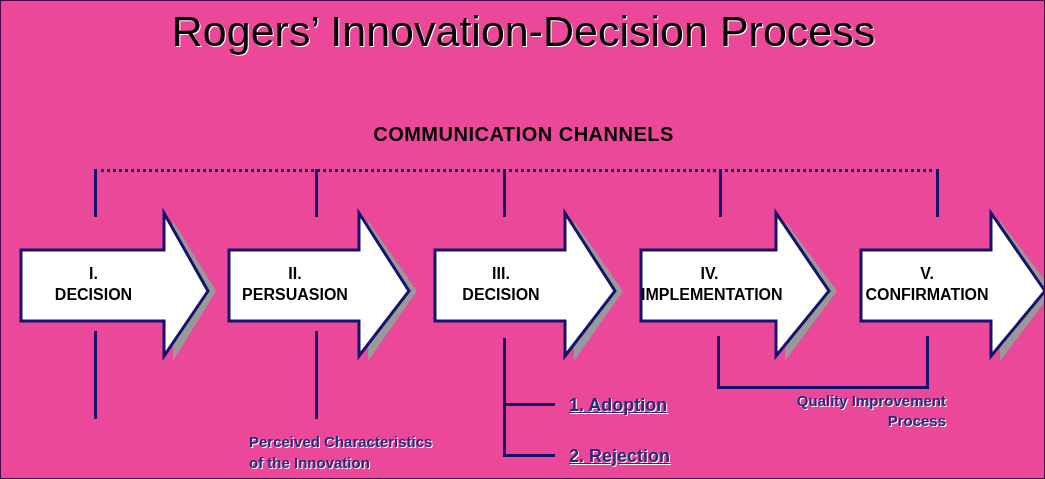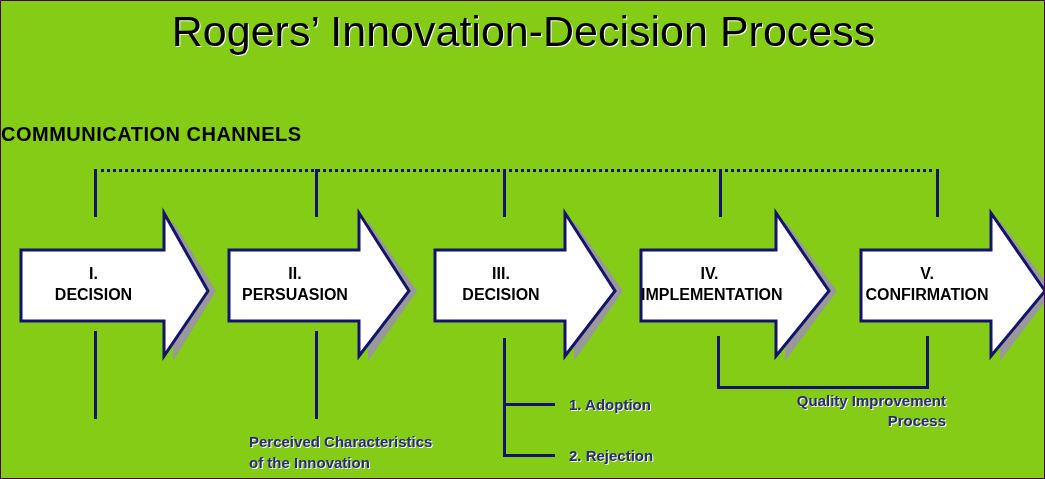--- a/index.html
+++ b/index.html
@@ -5,21 +5,21 @@
 <style>
   html, body {
     margin: 0;
     padding: 0;
     background: #c0c0c0;
   }
   #stage {
     position: relative;
     width: 1045px;
     height: 479px;
-    background: #84cc16;
+    background: #ec4899;
     box-sizing: border-box;
     border: 1px solid #4a004a;
     overflow: hidden;
     font-family: "Liberation Sans", sans-serif;
   }
 
   
   #title {
     position: absolute;
     left: 0;
@@ -32,20 +32,21 @@
     color: #000000;
     letter-spacing: 0px;
     white-space: nowrap;
     text-shadow: 1px 1px 0 #ffffff;
   }
   #channels {
     position: absolute;
     left: 0;
     top: 120px;
     width: 1045px;
+    text-align: center;
     font-size: 20px;
     line-height: 26px;
     font-weight: bold;
     color: #000000;
     white-space: nowrap;
     letter-spacing: 0.5px;
   }
 
   
   .dotted-rail {
@@ -94,26 +95,27 @@
   .blue-label {
     position: absolute;
     font-size: 15px;
     line-height: 21px;
     font-weight: bold;
     color: #2a2a7a;
     text-shadow: 1px 1px 0 #ffffff;
   }
   .branch-label {
     position: absolute;
-    font-size: 15px;
+    font-size: 18px;
     line-height: 20px;
     font-weight: bold;
     color: #2a2a7a;
     white-space: nowrap;
     text-shadow: 1px 1px 0 #ffffff;
+    text-decoration: underline;
   }
   .qip-label {
     position: absolute;
     font-size: 15px;
     line-height: 20px;
     font-weight: bold;
     color: #2a2a7a;
     text-align: right;
     text-shadow: 1px 1px 0 #ffffff;
   }

